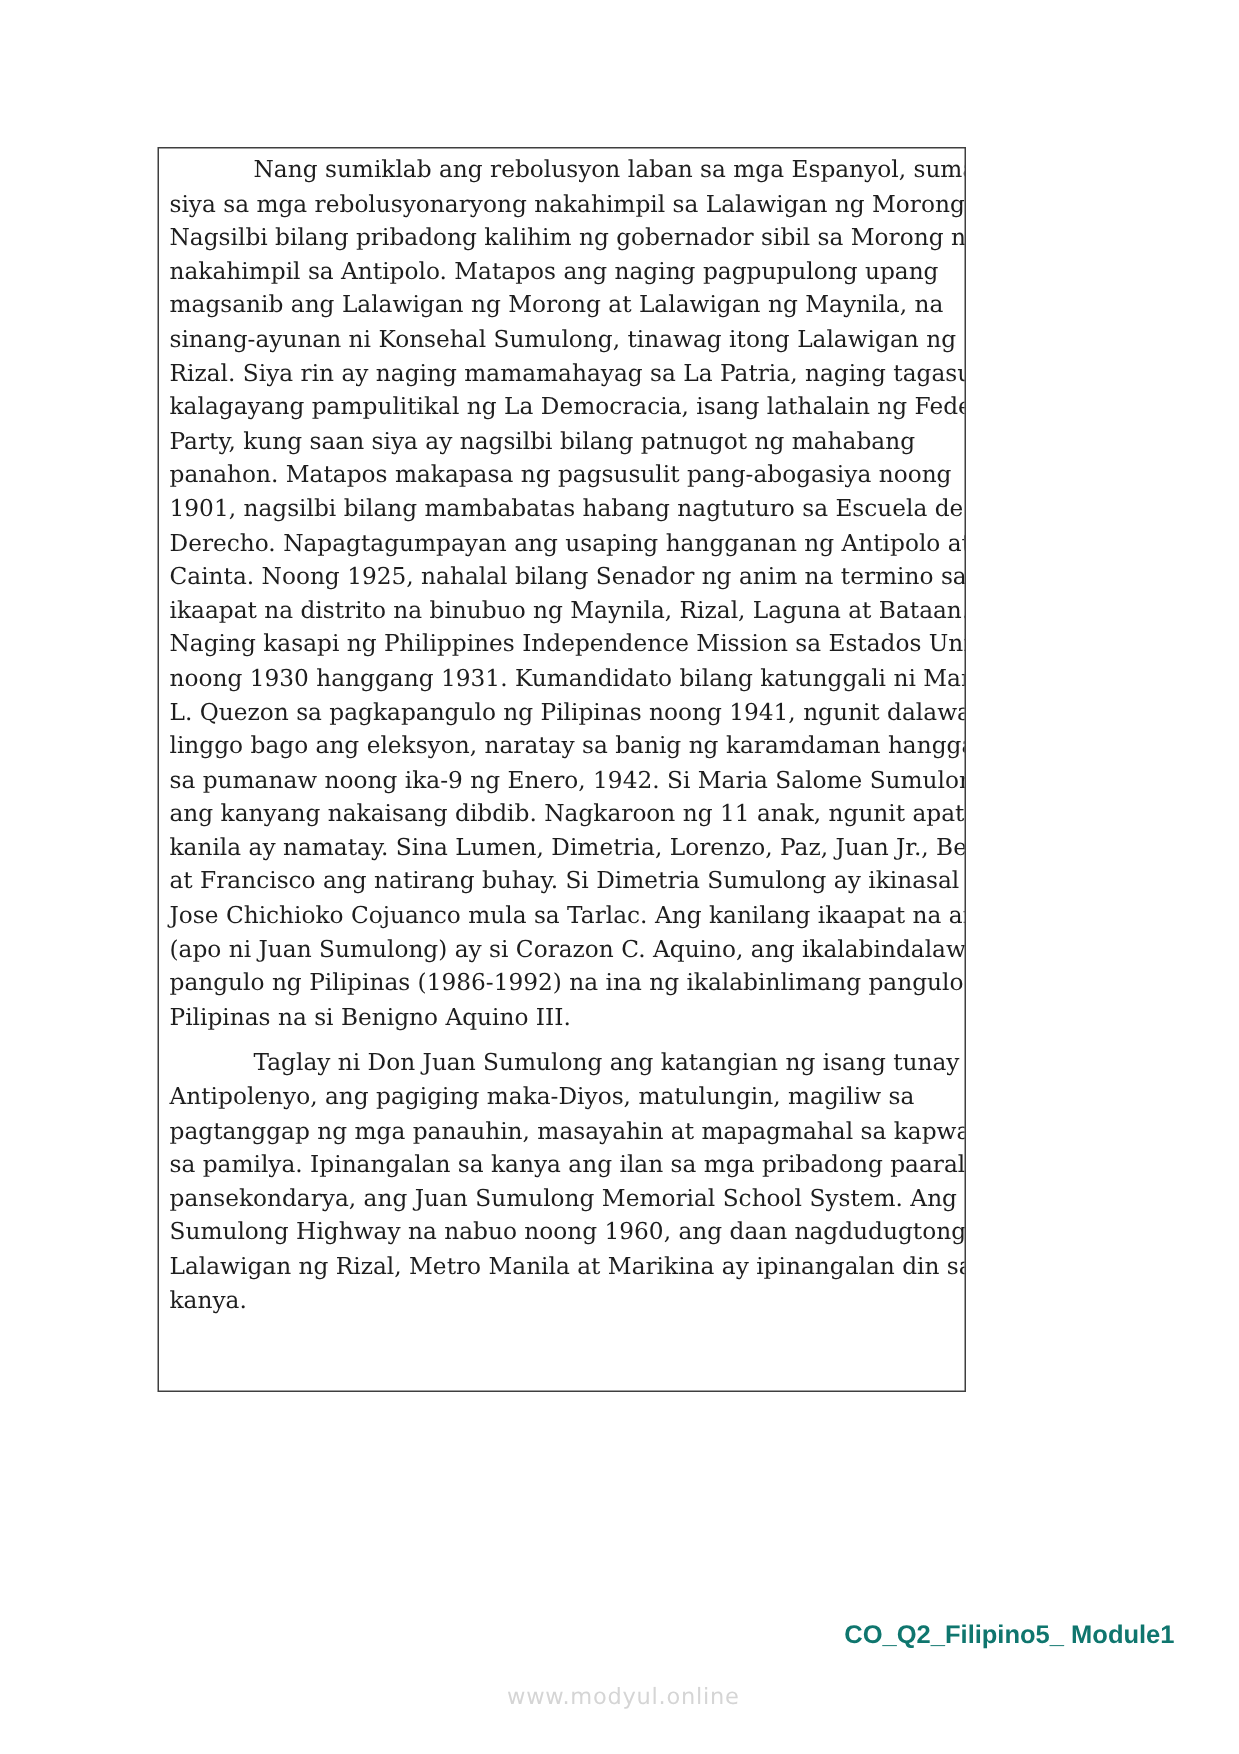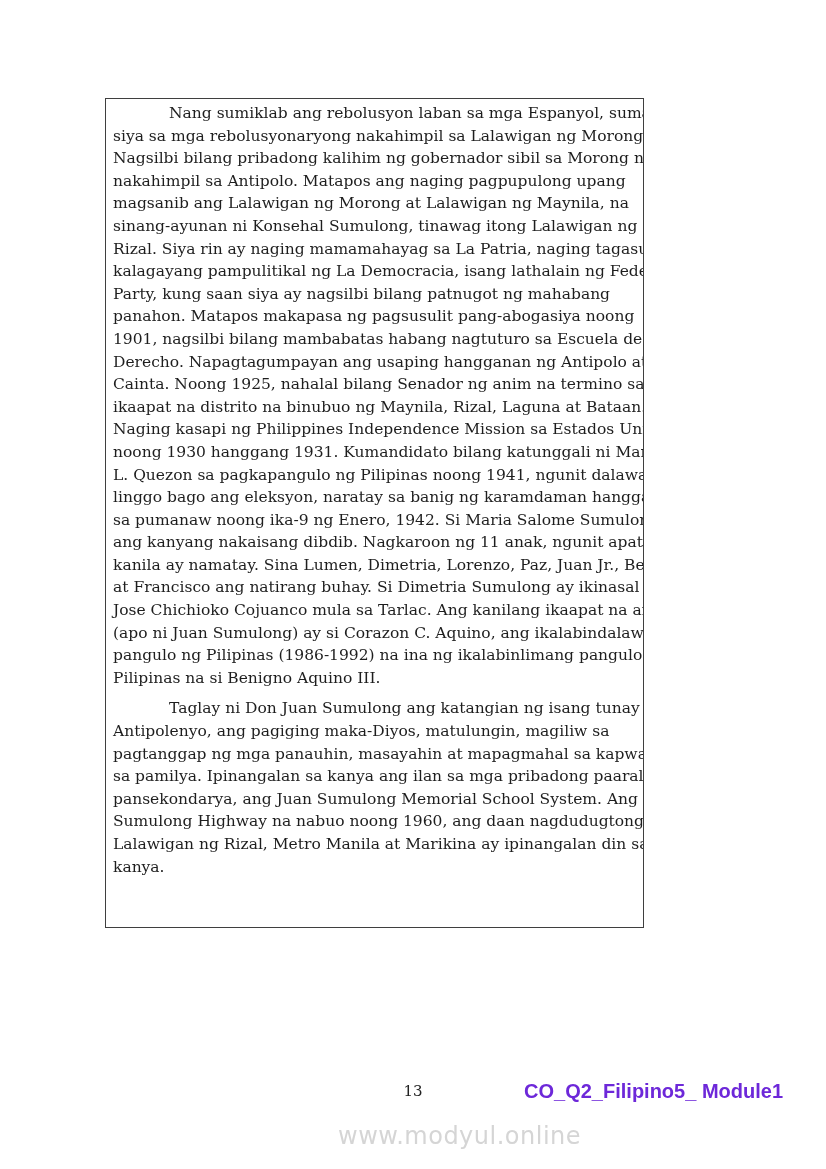--- a/index.html
+++ b/index.html
@@ -56,29 +56,29 @@
     font-family: "DejaVu Serif", serif;
     font-size: 15px;
     color: #222222;
   }
   .module-code {
     position: absolute;
     right: 43px;
     top: 1080px;
     font-family: "Liberation Sans", sans-serif;
     font-weight: bold;
-    font-size: 20px;
-    color: #6d28d9;
+    font-size: 17px;
+    color: #0f766e;
   }
   .watermark {
     position: absolute;
     left: 338px;
     top: 1122px;
     font-family: "DejaVu Sans", sans-serif;
-    font-size: 24px;
+    font-size: 15px;
     letter-spacing: 0.5px;
     color: #d5d5d5;
   }
 </style>
 </head>
 <body>
 
 <div class="page">
 
   <div class="textbox">
@@ -115,19 +115,18 @@
 pansekondarya, ang Juan Sumulong Memorial School System. Ang
 Sumulong Highway na nabuo noong 1960, ang daan nagdudugtong sa
 Lalawigan ng Rizal, Metro Manila at Marikina ay ipinangalan din sa
 kanya.</p>
     <div class="citation">
       
       
     </div>
   </div>
 
-  <div class="page-number">13</div>
 
   <div class="module-code">CO_Q2_Filipino5_ Module1</div>
 
   <div class="watermark">www.modyul.online</div>
 
 </div>
 
 </body></html>

